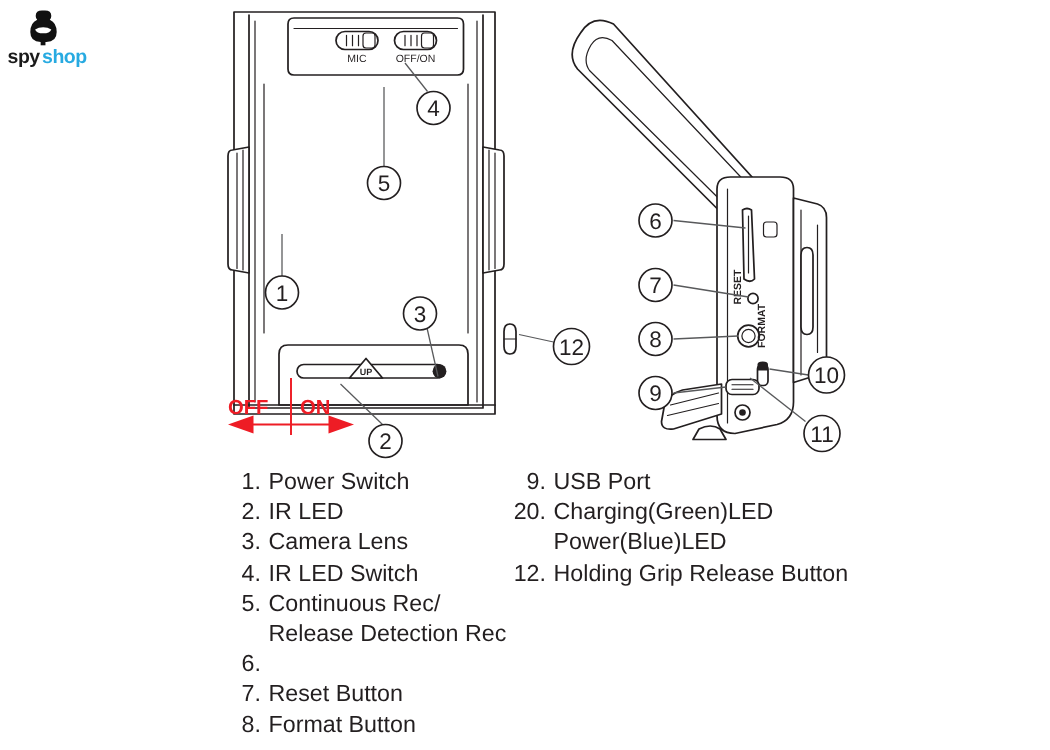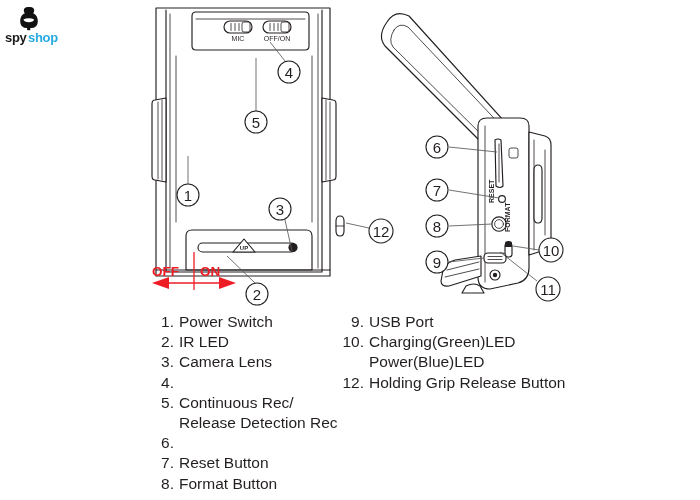--- a/index.html
+++ b/index.html
@@ -281,20 +281,21 @@
       <div class="legend-item">
         <span class="legend-num">2.</span>
         <span class="legend-txt">IR LED</span>
       </div>
       <div class="legend-item">
         <span class="legend-num">3.</span>
         <span class="legend-txt">Camera Lens</span>
       </div>
       <div class="legend-item">
         <span class="legend-num">4.</span>
+        <span class="legend-txt">IR LED Switch</span>
       </div>
       <div class="legend-item">
         <span class="legend-num">5.</span>
         <span class="legend-txt">Continuous Rec/</span>
       </div>
       <div class="legend-cont">Release Detection Rec</div>
       <div class="legend-item">
         <span class="legend-num">6.</span>
       </div>
       <div class="legend-item">
@@ -306,21 +307,21 @@
         <span class="legend-txt">Format Button</span>
       </div>
     </div>
 
     <div class="legend-col" id="legend-col-right">
       <div class="legend-item">
         <span class="legend-num">9.</span>
         <span class="legend-txt">USB Port</span>
       </div>
       <div class="legend-item">
-        <span class="legend-num">10.</span>
+        <span class="legend-num">20.</span>
         <span class="legend-txt">Charging(Green)LED</span>
       </div>
       <div class="legend-cont">Power(Blue)LED</div>
       <div class="legend-item">
         <span class="legend-num">12.</span>
         <span class="legend-txt">Holding Grip Release Button</span>
       </div>
     </div>
 
   </div>

